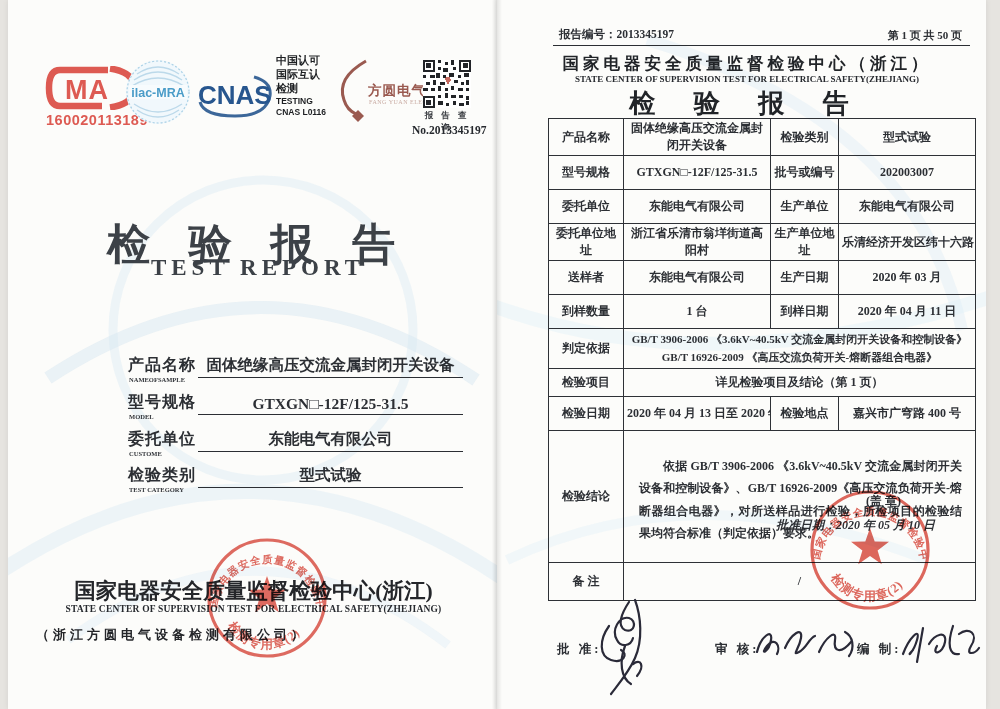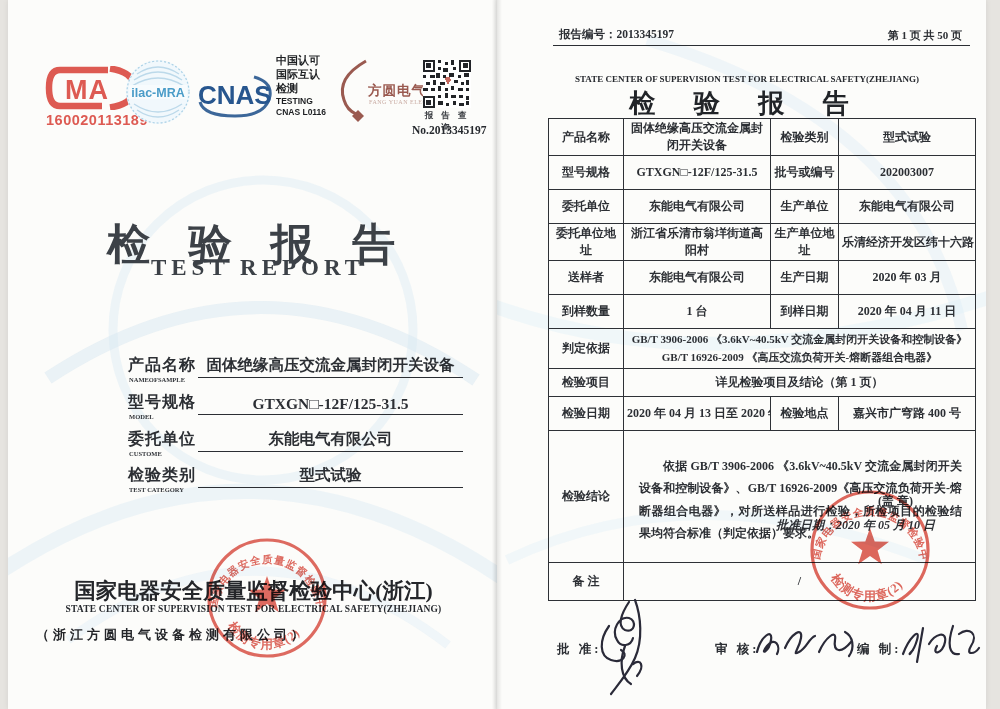--- a/index.html
+++ b/index.html
@@ -39,21 +39,21 @@
   .c-title{font-size:26px;font-weight:800;letter-spacing:16px;text-align:center;color:#212428;}
   table.rt{position:absolute;left:51px;top:118px;width:427px;border-collapse:collapse;z-index:1;table-layout:fixed;}
   table.rt td{border:1.6px solid #2e3136;text-align:center;vertical-align:middle;font-size:12px;font-weight:700;
     padding:1px 3px;overflow:hidden;}
   td.lab{font-weight:700;}
   td.sm{font-size:10.5px;}
   td.xs{font-size:9.5px;white-space:nowrap;}
   td.spanv div{font-size:11px;line-height:1.55;font-weight:700;}
   td.concl{vertical-align:top;text-align:left;position:relative;}
   .ctext{margin:6px 10px 0 12px;font-size:12px;line-height:1.85;text-indent:2em;text-align:justify;font-weight:700;}
-  .cstamp{position:absolute;right:62px;bottom:52px;font-size:12px;font-weight:700;}
+  .cstamp{position:absolute;right:74px;bottom:52px;font-size:12px;font-weight:700;}
   .cdate{position:absolute;right:40px;bottom:28px;font-size:12px;font-weight:700;font-style:italic;}
   td.remark{text-align:left;padding-left:12px;font-size:12px;}
   .signoff{font-size:12.5px;font-weight:800;letter-spacing:3px;}
   .sealtext{font-weight:700;}
 </style>
 </head>
 <body>
 
 <div class="canvas">
 
@@ -207,20 +207,21 @@
     <svg class="wm" width="489" height="709" viewBox="0 0 489 709">
       <path d="M150,40 Q420,120 465,330" fill="none" stroke="#dcebf4" stroke-width="12" opacity="0.4"></path>
       <path d="M-20,300 Q210,390 500,295" fill="none" stroke="#dff0f7" stroke-width="14" opacity="0.4"></path>
       <path d="M10,560 Q200,470 430,560" fill="none" stroke="#e2f0f7" stroke-width="10" opacity="0.4"></path>
     </svg>
 
     <div class="abs hdr-no" style="left:62px;top:27px">报告编号：2013345197</div>
     <div class="abs hdr-pg" style="right:24px;top:28px">第 1 页 共 50 页</div>
     <div class="hrule"></div>
 
+    <div class="abs c-cn" style="left:20px;top:53px;width:460px">国家电器安全质量监督检验中心（浙江）</div>
     <div class="abs c-en" style="left:20px;top:74px;width:460px">STATE CENTER OF SUPERVISION TEST FOR ELECTRICAL SAFETY(ZHEJIANG)</div>
     <div class="abs c-title" style="left:20px;top:86px;width:460px">检 验 报 告</div>
 
     <table class="rt">
       <colgroup>
           <col style="width:75px">
           <col style="width:147px">
           <col style="width:68px">
           <col style="width:137px">
         </colgroup>

